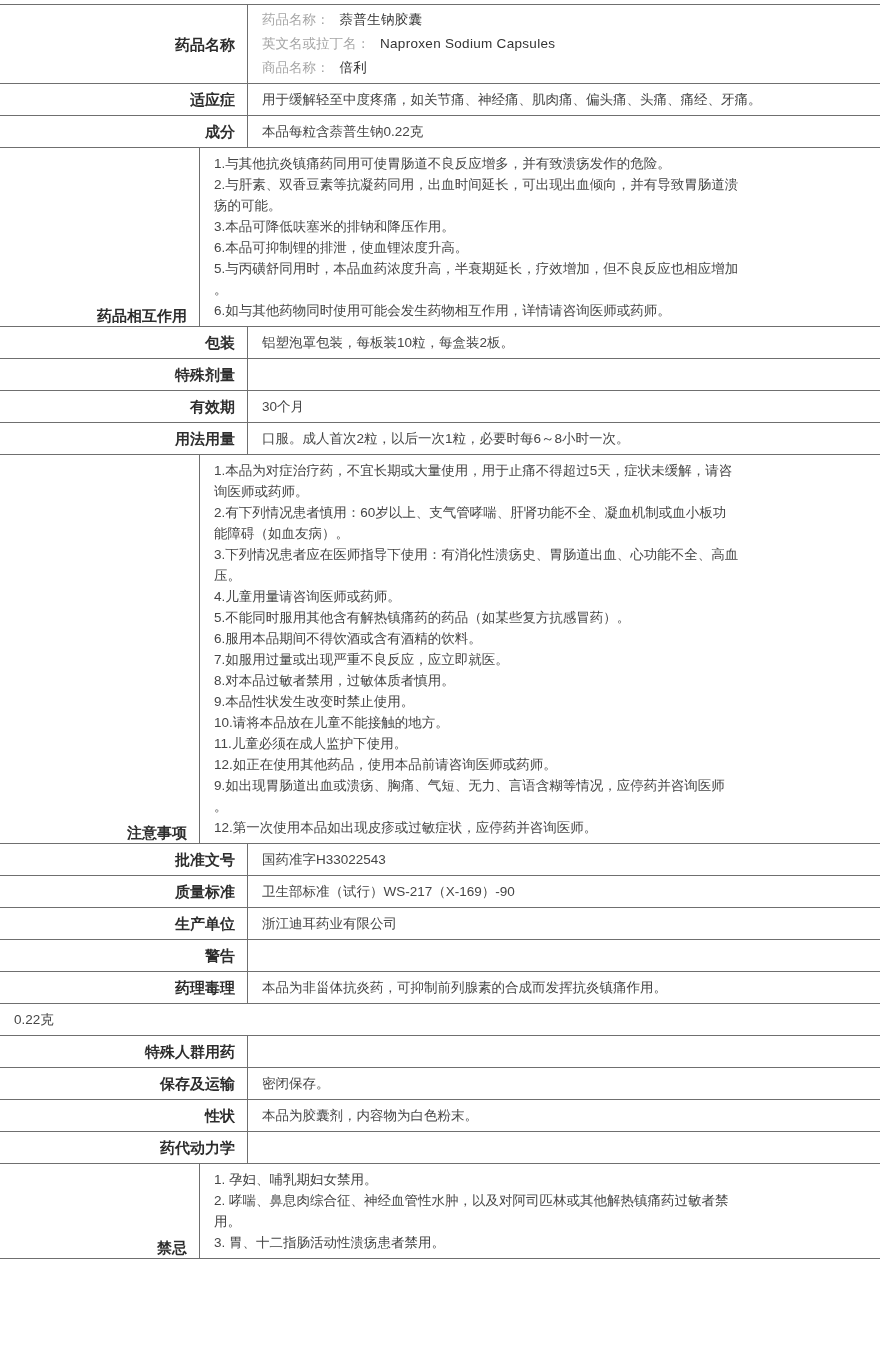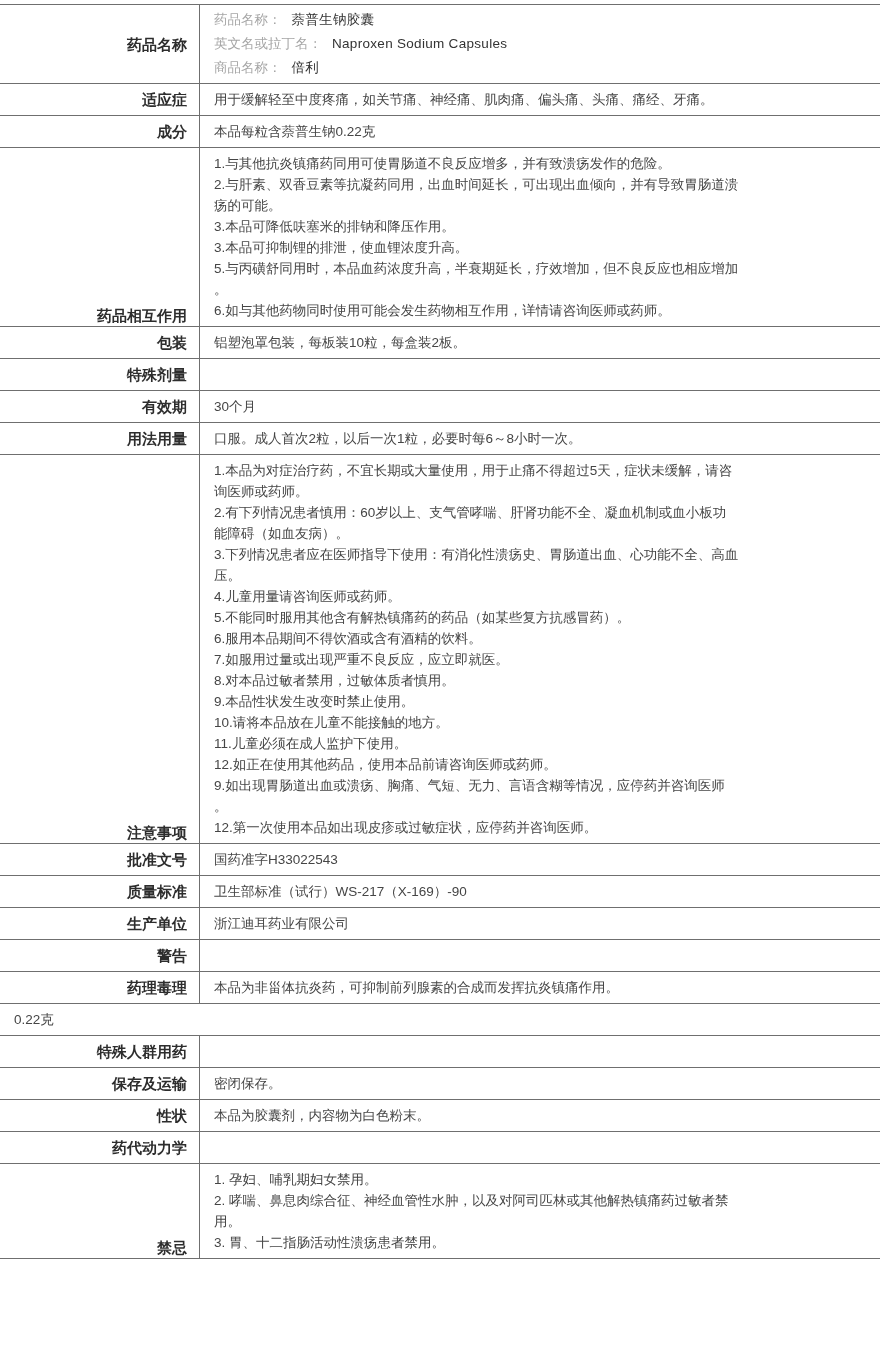--- a/index.html
+++ b/index.html
@@ -32,21 +32,21 @@
     border-right: 1px solid #6f6f6f;
     display: flex;
     justify-content: flex-end;
     padding-right: 12px;
     color: #2d2d2d;
     font-weight: bold;
     font-size: 15px;
     line-height: 21px;
     flex-shrink: 0;
   }
-  .label-cell.v-center { align-items: center; }
+  .label-cell.v-center { align-items: center; margin-left: 48px; }
   .label-cell.v-top { align-items: flex-end; padding-top: 7px; }
   .content-cell {
     flex: 1;
     box-sizing: border-box;
     padding: 5px 14px;
     display: flex;
     flex-direction: column;
     justify-content: center;
     font-size: 13.5px;
     color: #454545;
@@ -92,21 +92,21 @@
       </div>
       <div class="row">
         <div class="label-cell v-top">
           <span>药品相互作用</span>
         </div>
         <div class="content-cell v-top">
           <div class="citem">1.与其他抗炎镇痛药同用可使胃肠道不良反应增多，并有致溃疡发作的危险。</div>
           <div class="citem">2.与肝素、双香豆素等抗凝药同用，出血时间延长，可出现出血倾向，并有导致胃肠道溃
 疡的可能。</div>
           <div class="citem">3.本品可降低呋塞米的排钠和降压作用。</div>
-          <div class="citem">3.本品可抑制锂的排泄，使血锂浓度升高。</div>
+          <div class="citem">6.本品可抑制锂的排泄，使血锂浓度升高。</div>
           <div class="citem">5.与丙磺舒同用时，本品血药浓度升高，半衰期延长，疗效增加，但不良反应也相应增加
 。</div>
           <div class="citem">6.如与其他药物同时使用可能会发生药物相互作用，详情请咨询医师或药师。</div>
         </div>
       </div>
       <div class="row">
         <div class="label-cell v-center">
           <span>包装</span>
         </div>
         <div class="content-cell ">

